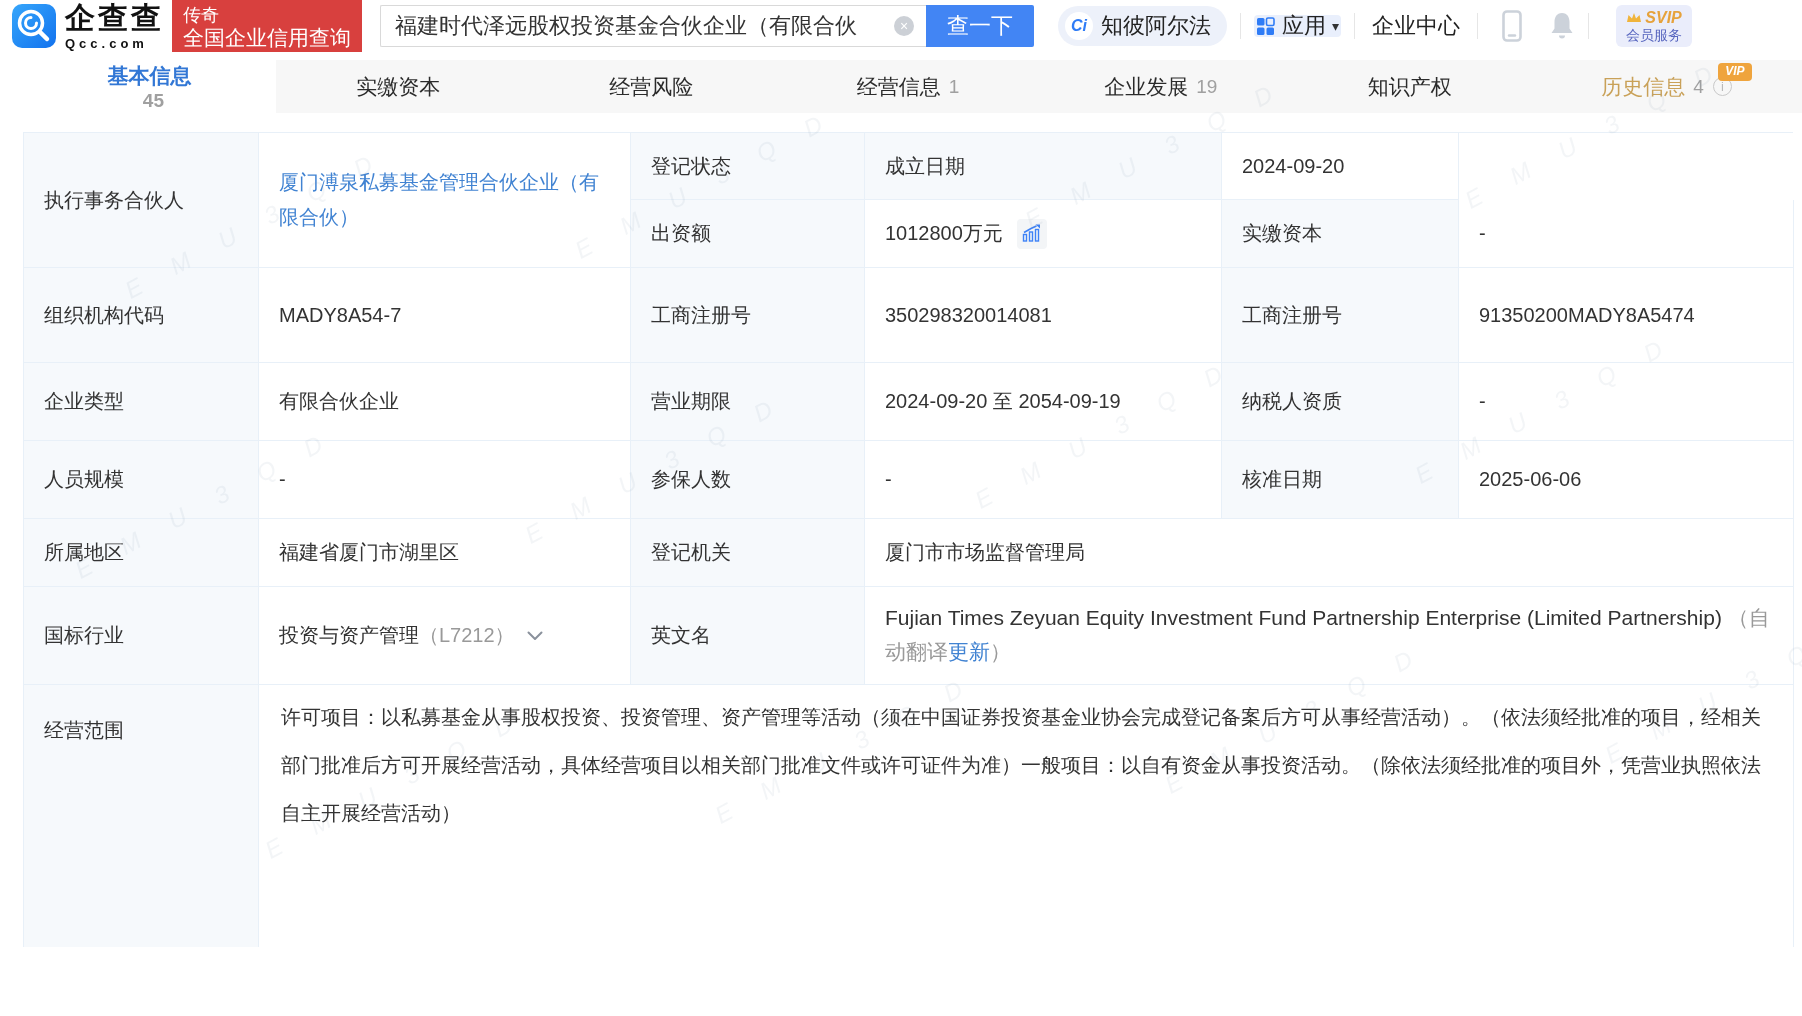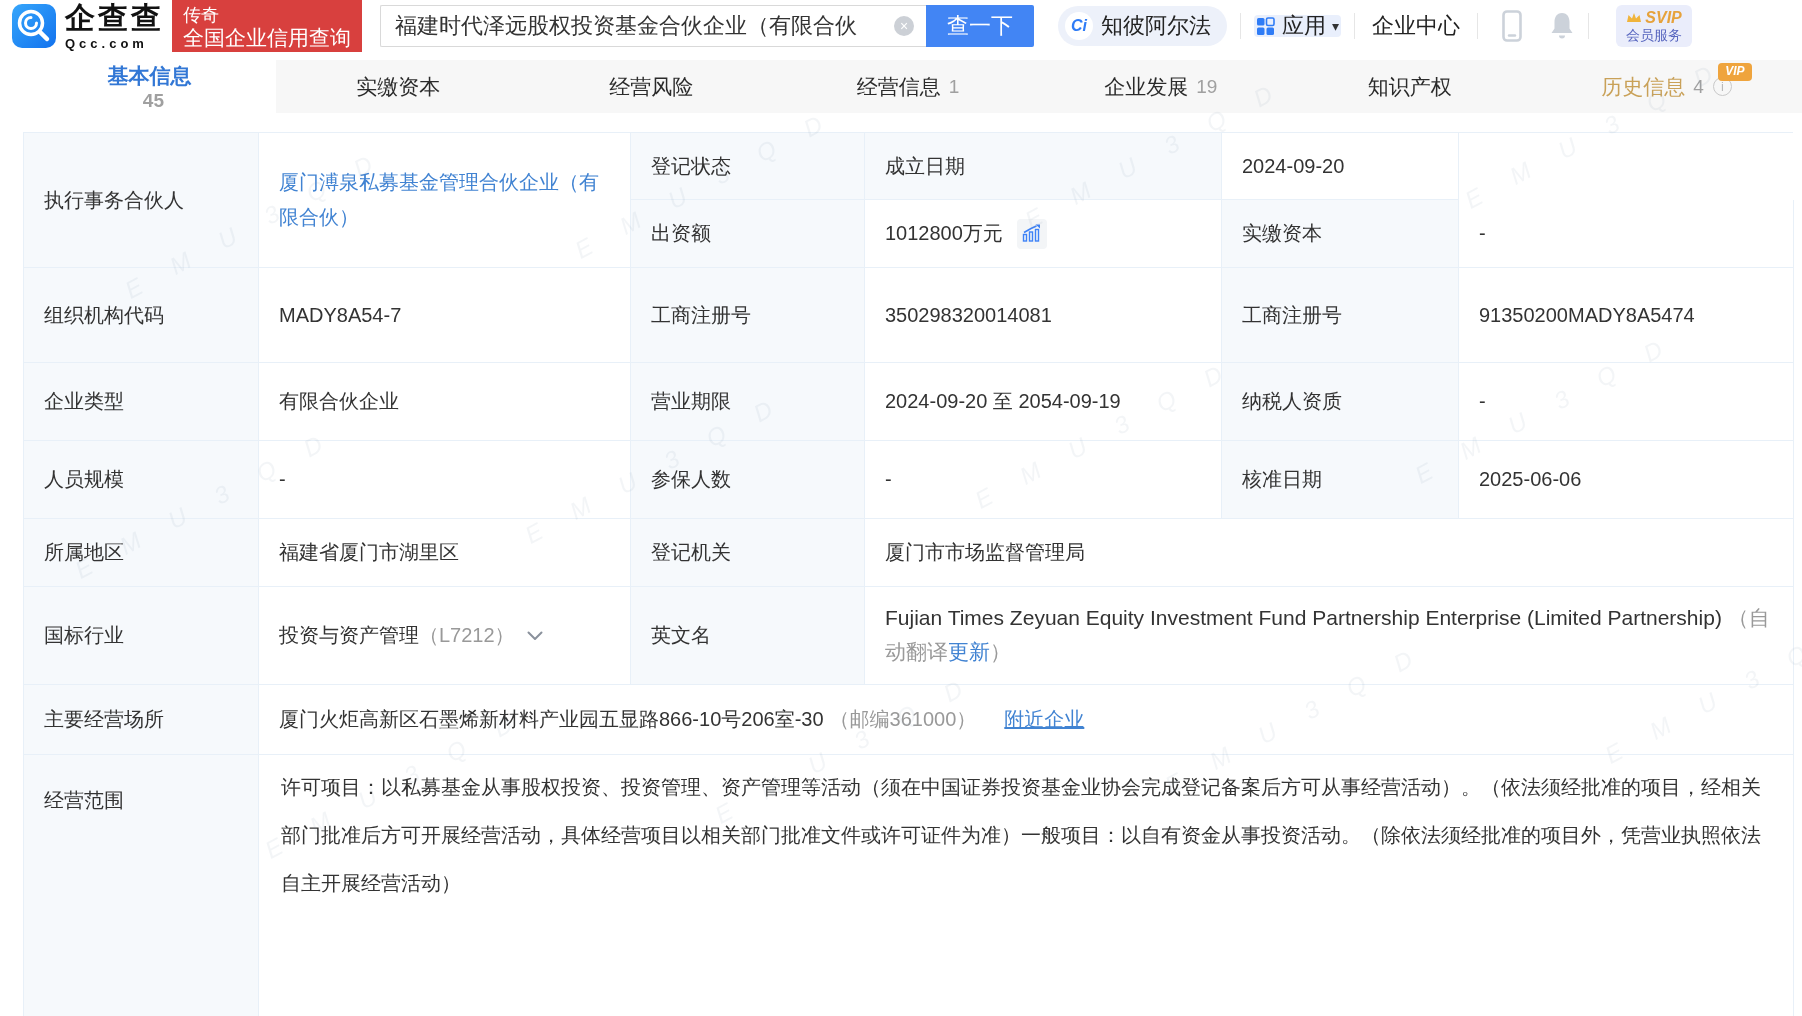--- a/index.html
+++ b/index.html
@@ -329,30 +329,20 @@
     </div>
     <div class="cell lc">
         <span>英文名</span>
       </div>
     <div class="cell vc eng-cell">
       <span>Fujian Times Zeyuan Equity Investment Fund Partnership Enterprise (Limited Partnership)</span>
       <span class="grey">（自动翻译</span><span class="link">更新</span><span class="grey">）</span>
     </div>
   </div>
 
-  <div class="g2 r7">
-    <div class="cell lc">
-        <span>主要经营场所</span>
-      </div>
-    <div class="cell vc">
-      <span>厦门火炬高新区石墨烯新材料产业园五显路866-10号206室-30</span>
-      <span class="grey addr-grey">（邮编361000）</span>
-      <span class="link nearby">附近企业</span>
-    </div>
-  </div>
 
   <div class="g2 r8">
     <div class="cell lc">
         <span>经营范围</span>
       </div>
     <div class="cell vc scope-cell">
       <span>许可项目：以私募基金从事股权投资、投资管理、资产管理等活动（须在中国证券投资基金业协会完成登记备案后方可从事经营活动）。（依法须经批准的项目，经相关部门批准后方可开展经营活动，具体经营项目以相关部门批准文件或许可证件为准）一般项目：以自有资金从事投资活动。（除依法须经批准的项目外，凭营业执照依法自主开展经营活动）</span>
     </div>
   </div>
 

